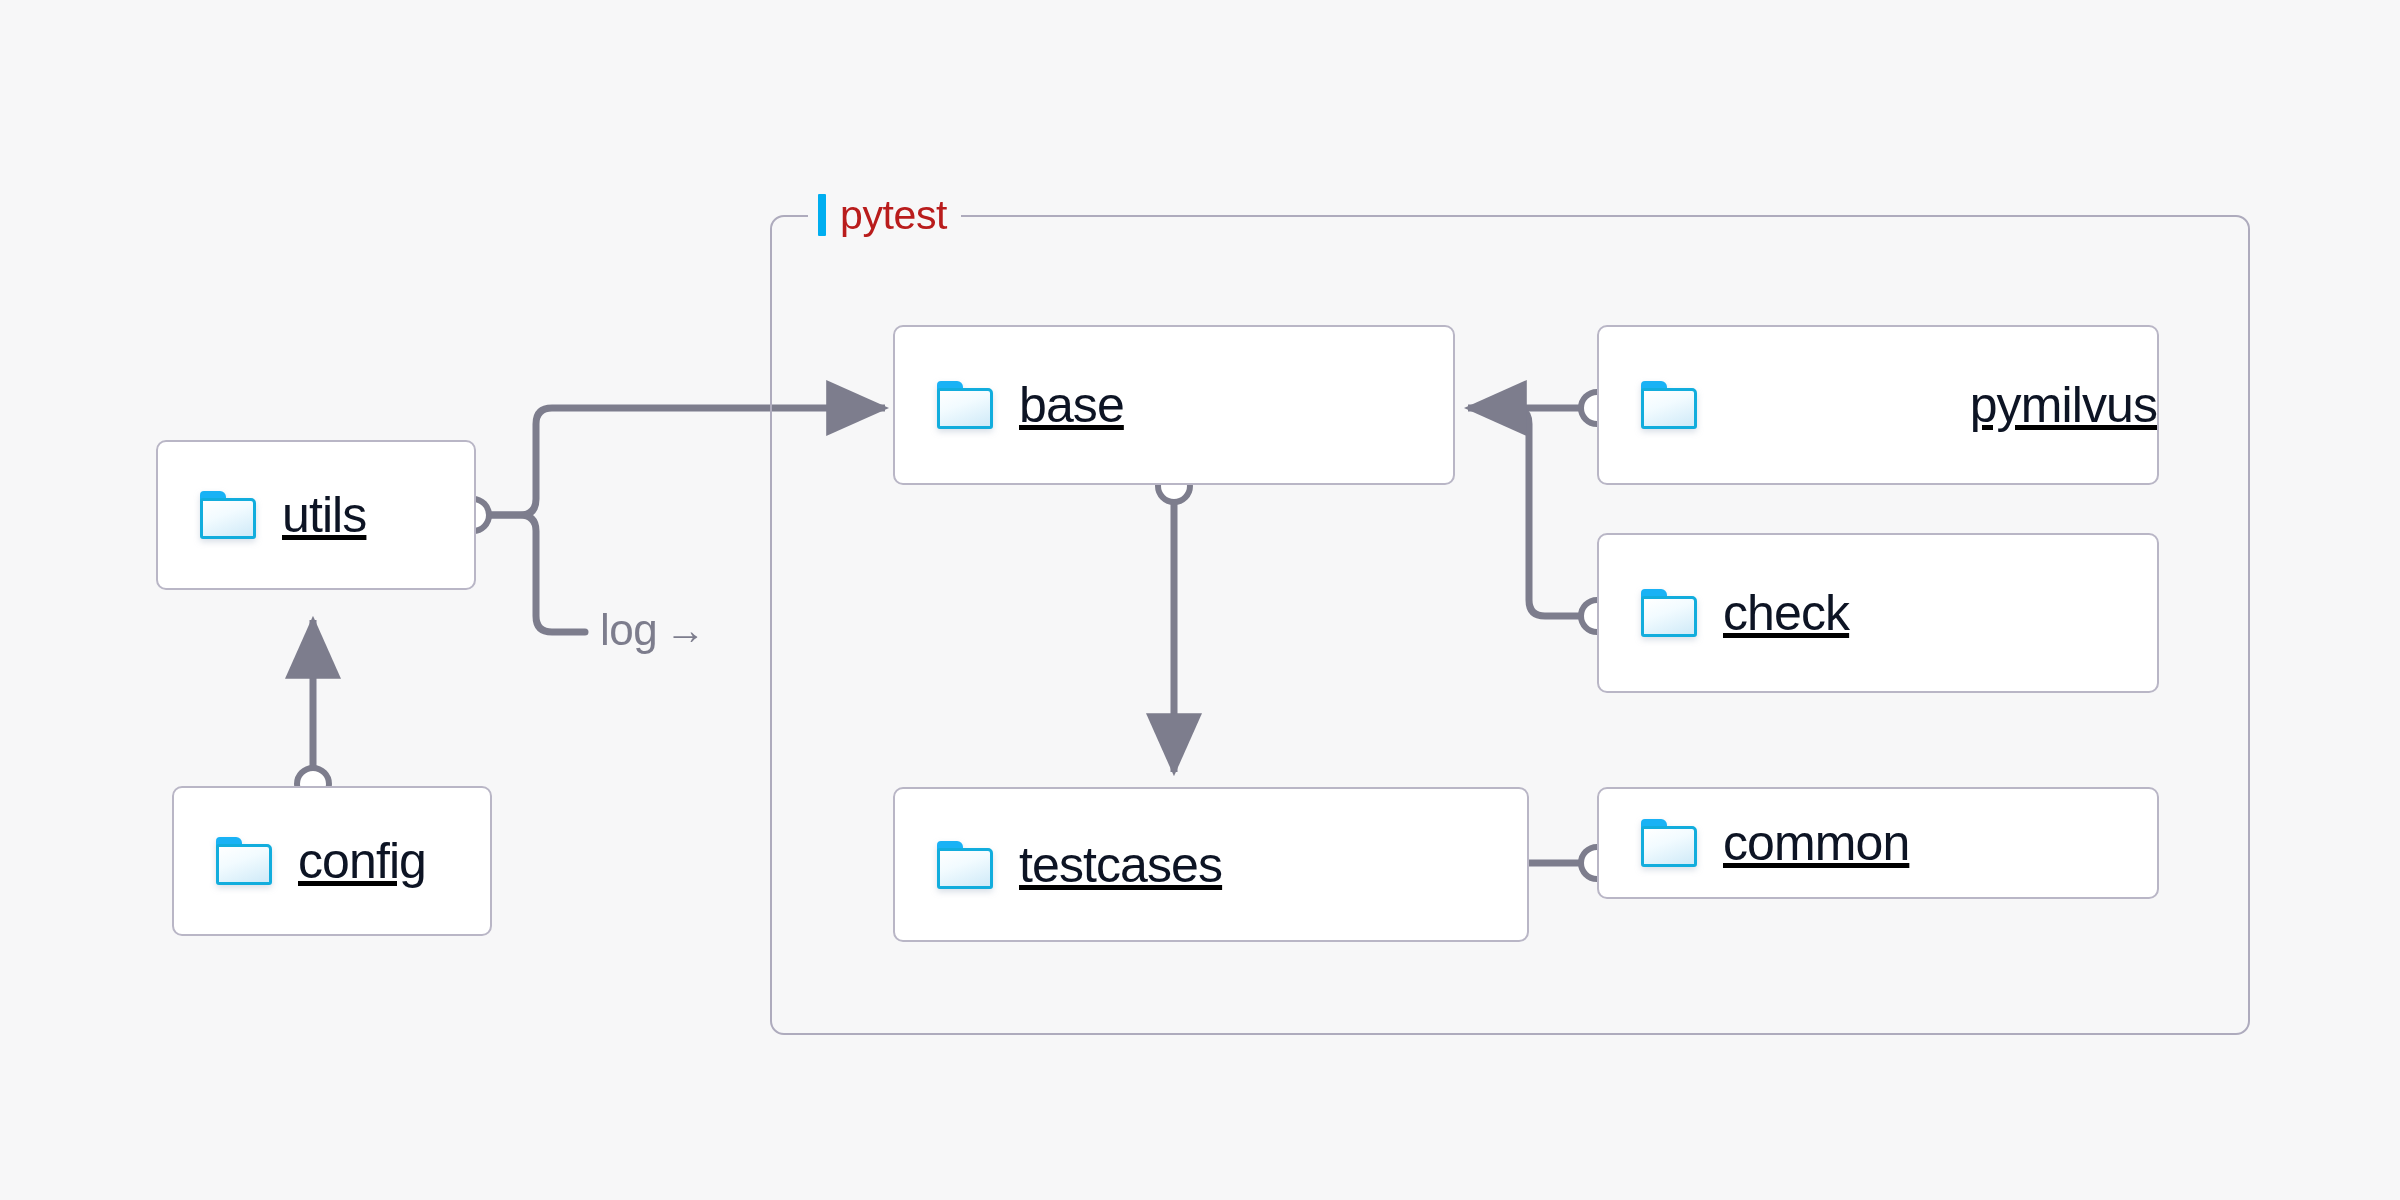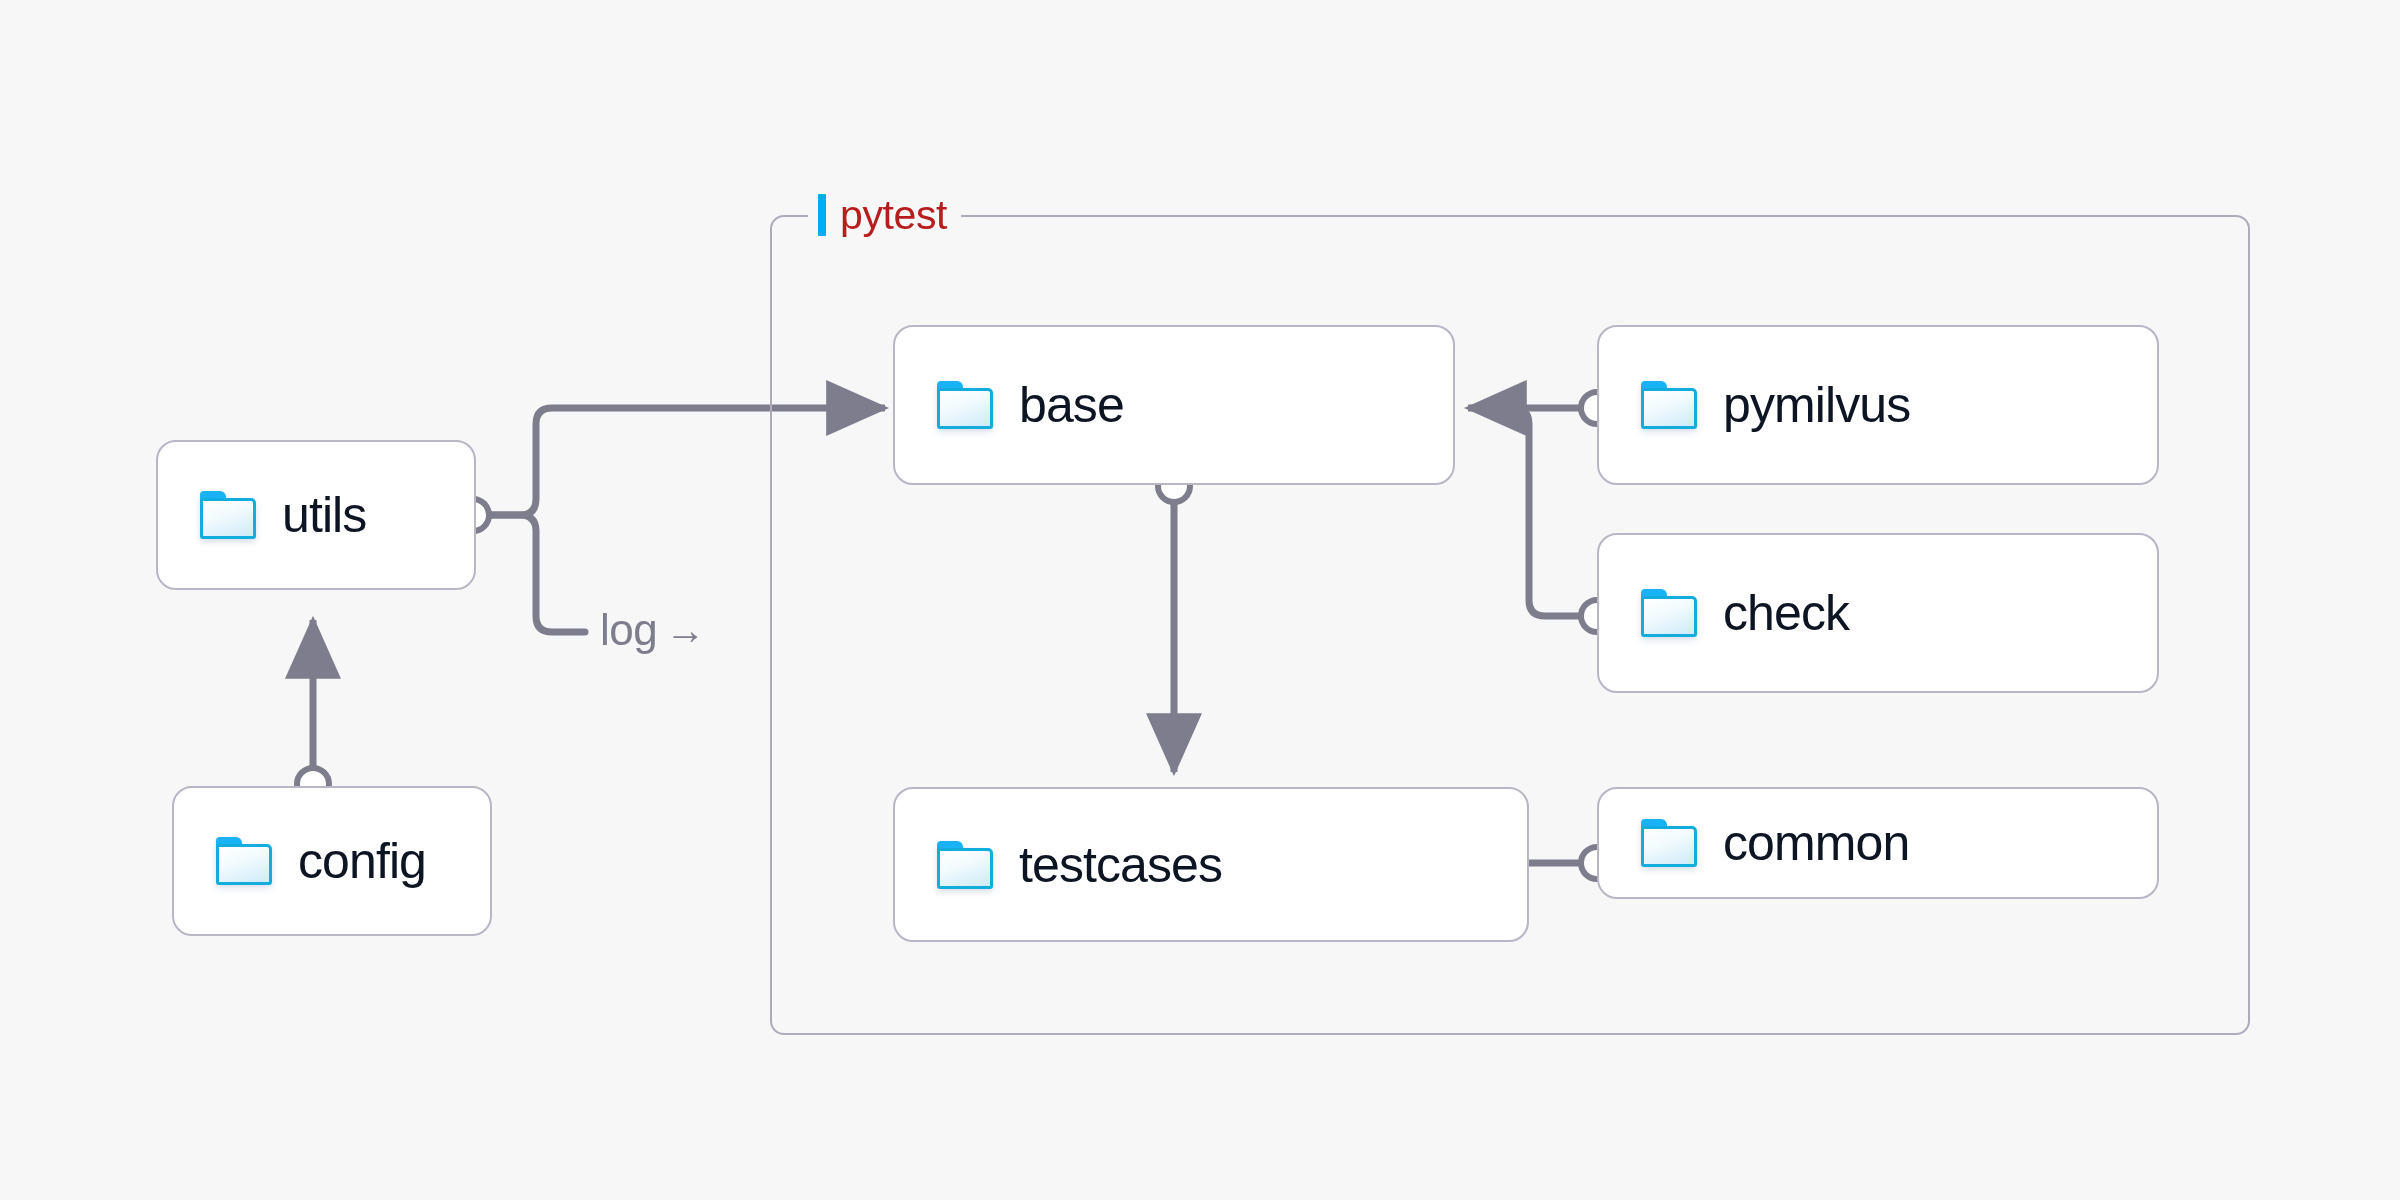--- a/index.html
+++ b/index.html
@@ -53,26 +53,27 @@
     letter-spacing: -0.4px;
     white-space: nowrap;
     line-height: 1;
   }
 
   
   .node {
     position: absolute;
     background: #ffffff;
     border: 2px solid #b9b6c6;
-    border-radius: 20px;
+    border-radius: 10px;
     box-sizing: border-box;
     display: flex;
     align-items: center;
     padding-left: 42px;
     gap: 26px;
+    text-decoration: underline;
   }
   .node-label {
     font-size: 50px;
     color: #0d1424;
     letter-spacing: -0.9px;
     white-space: nowrap;
     line-height: 1;
   }
 
   
@@ -202,21 +203,21 @@
   </div>
 
   <div class="node" style="left:893px; top:787px; width:636px; height:155px;">
     <span class="folder-icon">
       <span class="tab"></span>
         <span class="body"></span>
     </span>
     <span class="node-label">testcases</span>
   </div>
 
-  <div class="node" style="left:1597px; top:325px; width:562px; height:160px;">
+  <div class="node" style="left:1597px; top:325px; width:562px; height:160px;justify-content:space-between;">
     <span class="folder-icon">
       <span class="tab"></span>
         <span class="body"></span>
     </span>
     <span class="node-label">pymilvus</span>
   </div>
 
   <div class="node" style="left:1597px; top:533px; width:562px; height:160px;">
     <span class="folder-icon">
       <span class="tab"></span>

